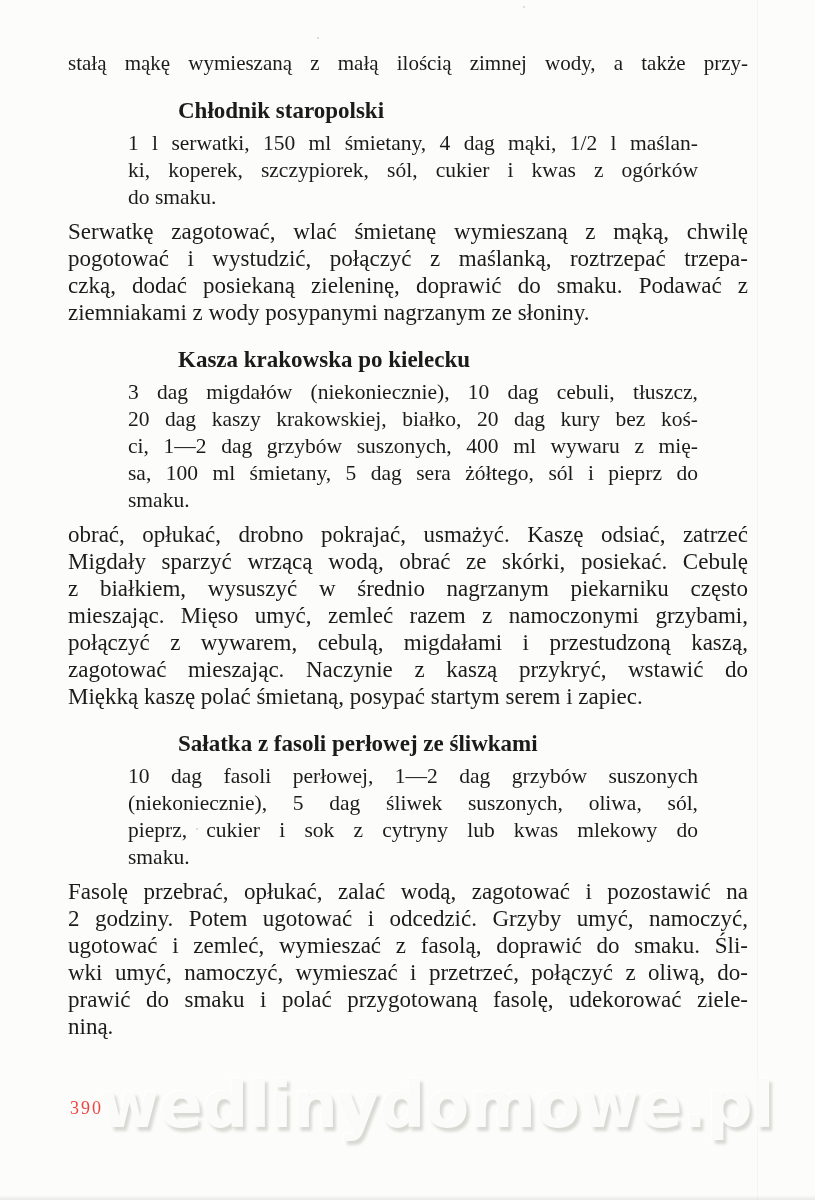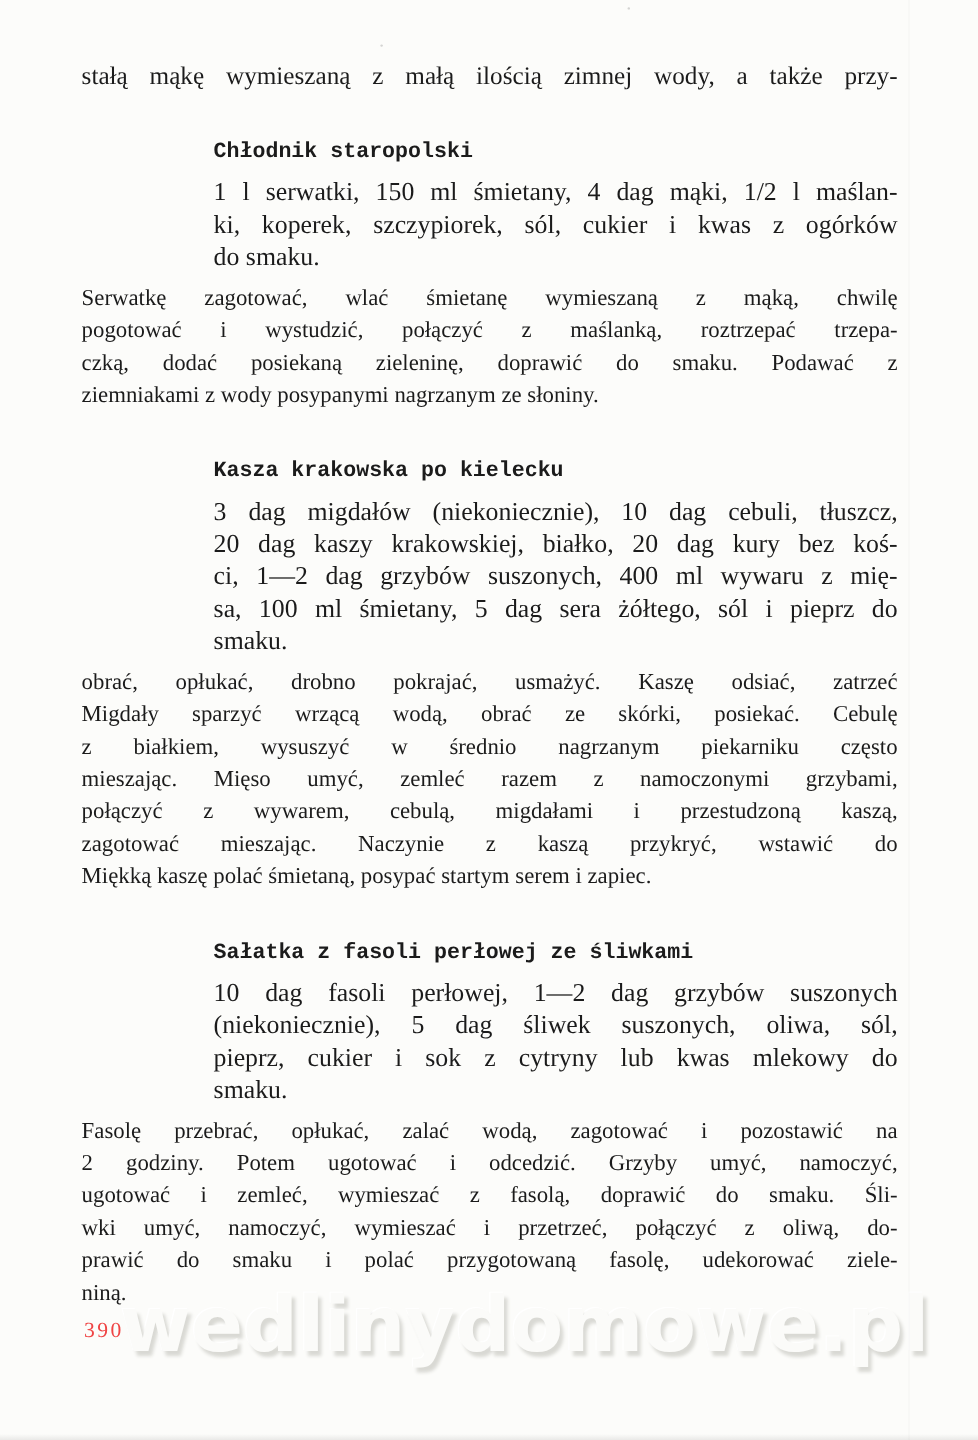--- a/index.html
+++ b/index.html
@@ -30,33 +30,32 @@
   .tline {
     text-align: justify;
     text-align-last: justify;
     min-height: 27px;
   }
   .tline-last {
     text-align-last: left;
   }
   .recipe-title {
     font-weight: bold;
-    font-size: 18px;
+    font-size: 23px;
     line-height: 27px;
-    margin: 37px 0 6px 110px;
-    font-family: Liberation Mono, monospace;
+    margin: 20px 0 6px 110px;
   }
   .ingredients {
-    margin: 0 0 7px 110px;
+    margin: 0 0 7px 60px;
     width: 570px;
     font-size: 21.5px;
     line-height: 27px;
   }
   .method {
-    font-size: 19px;
+    font-size: 23px;
     line-height: 27px;
   }
   .intro {
     margin-bottom: 0;
   }
   .watermark {
     position: absolute;
     left: 100px;
     top: 1068px;
     width: 710px;

